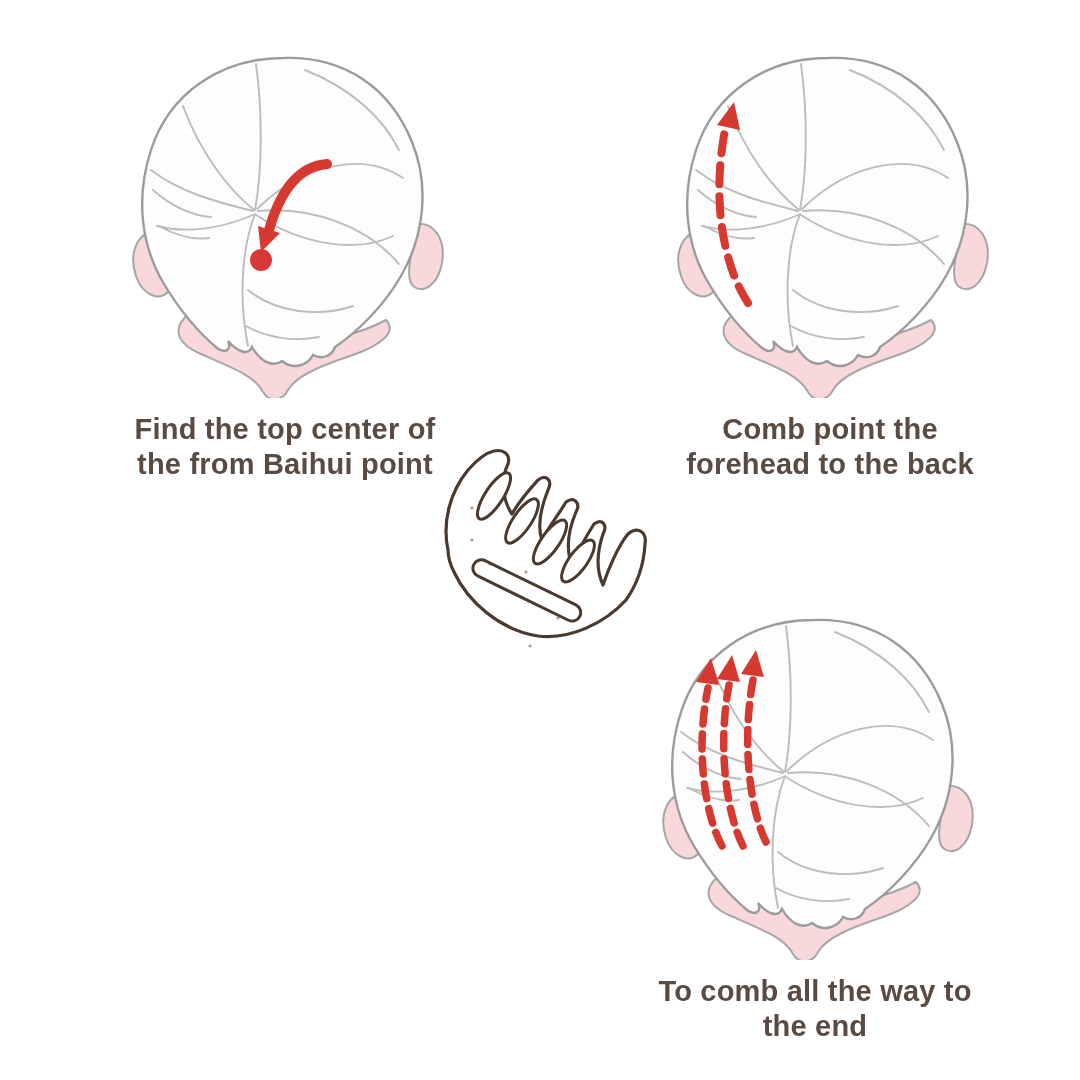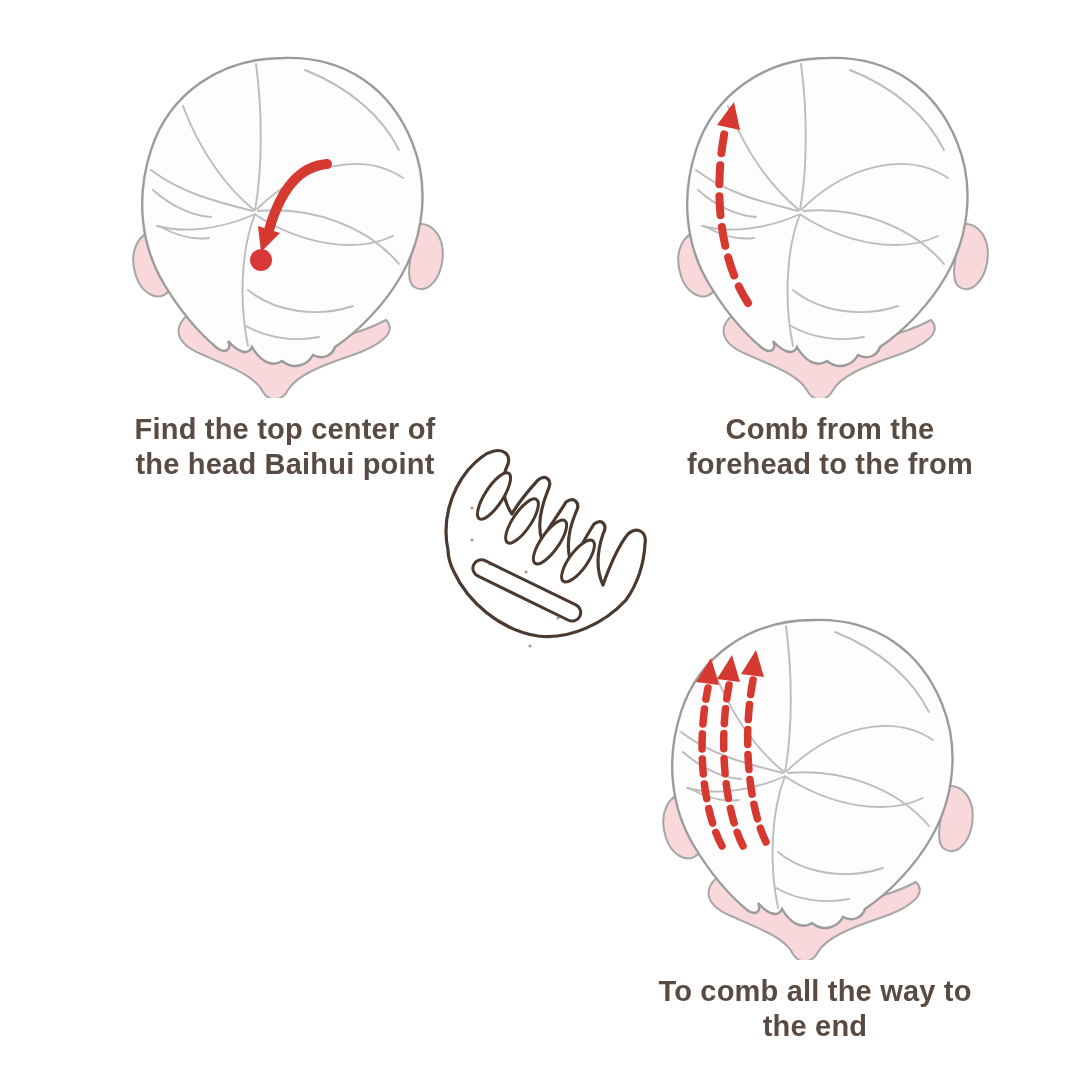--- a/index.html
+++ b/index.html
@@ -88,35 +88,35 @@
     <svg class="head" viewBox="0 0 360 360">
       <use href="#headBack"></use>
       <g>
         <path d="M222,126 C196,128 176,150 164,192" fill="none" stroke="#d6392f" stroke-width="10" stroke-linecap="round"></path>
         <polygon points="156,214 175,195 153,188" fill="#d6392f"></polygon>
       </g>
       <circle cx="156" cy="222" r="11" fill="#d93936"></circle>
     </svg>
     <p class="caption">
       <span>Find the top center of</span><br>
-      <span>the head Baihui point</span>
+      <span>the from Baihui point</span>
     </p>
   </div>
 
   <div class="figure fig-tr">
     <svg class="head" viewBox="0 0 360 360">
       <use href="#headBack"></use>
       <g>
         <path d="M98,265 C72,225 62,160 75,92" fill="none" stroke="#d6392f" stroke-width="8" stroke-linecap="round" stroke-dasharray="19 12"></path>
         <polygon points="84,64 90,92 67,87" fill="#d6392f"></polygon>
       </g>
     </svg>
     <p class="caption">
-      <span>Comb from the</span><br>
-      <span>forehead to the from</span>
+      <span>Comb point the</span><br>
+      <span>forehead to the back</span>
     </p>
   </div>
 
 
   <div class="figure fig-br">
     <svg class="head" viewBox="0 0 360 360">
       <use href="#headBack"></use>
       <g>
         <path d="M87,246 C70,215 60,150 73,88" fill="none" stroke="#d6392f" stroke-width="7.5" stroke-linecap="round" stroke-dasharray="15 10"></path>
         <polygon points="76,58 84,85 61,82" fill="#d6392f"></polygon>

